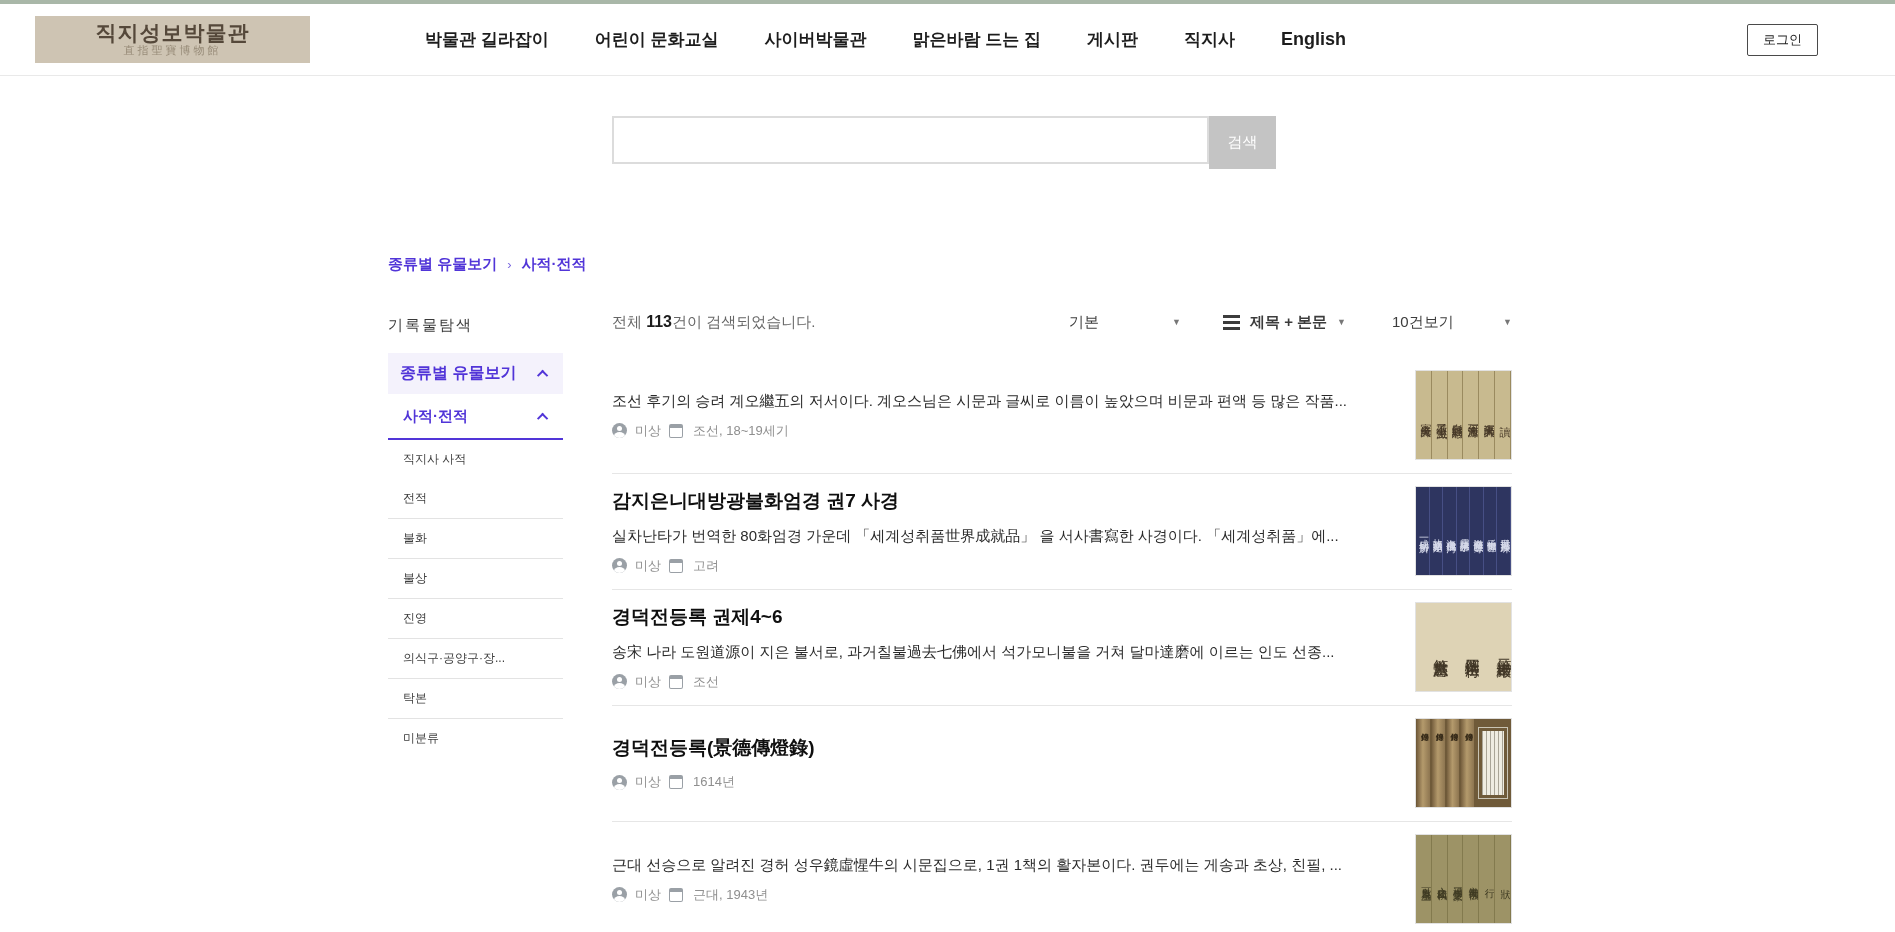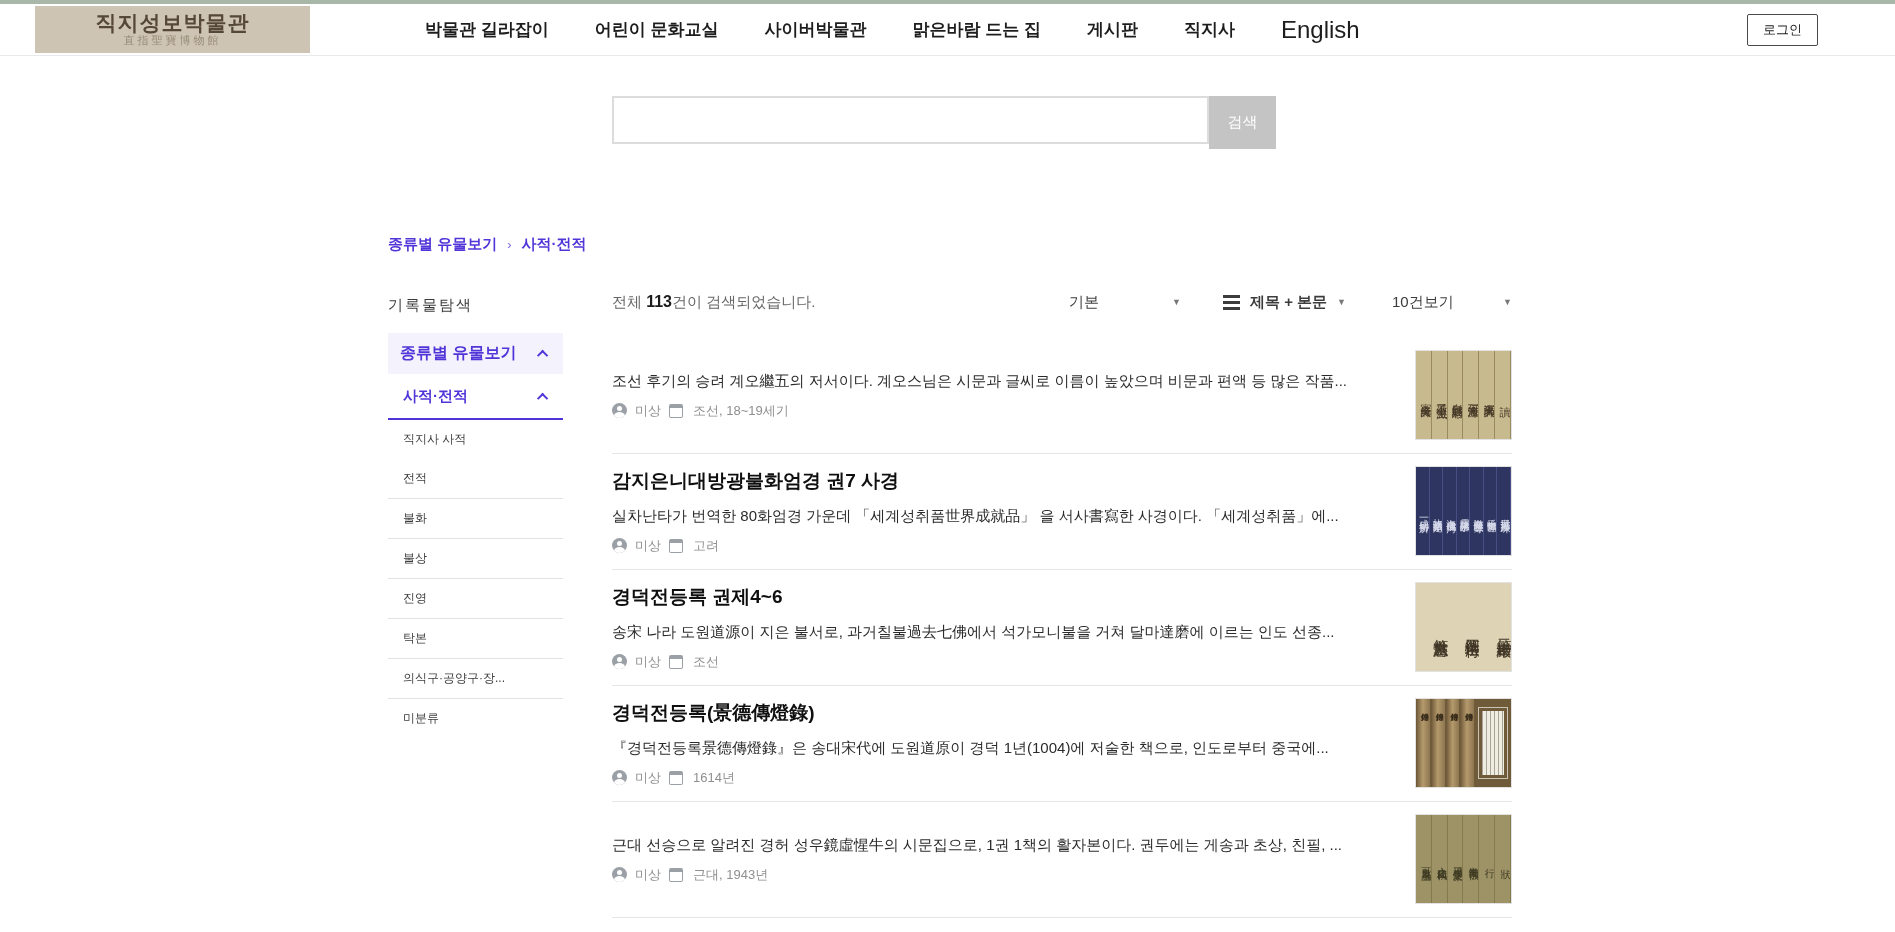--- a/index.html
+++ b/index.html
@@ -4,27 +4,27 @@
 <style>
   * { margin:0; padding:0; box-sizing:border-box; }
   html,body { background:#fff; }
   body { font-family:"Liberation Sans","DejaVu Sans",sans-serif; color:#222; }
   .page { width:1895px; height:932px; overflow:hidden; background:#fff; position:relative; }
 
   
   .topline { height:4px; background:#a9b7a8; }
 
   
-  .header { display:flex; align-items:center; height:52px; padding:0 77px 0 35px; border-bottom:1px solid #e9e9e9; background:#fff; }
+  .header { display:flex; align-items:center; height:72px; padding:0 77px 0 35px; border-bottom:1px solid #e9e9e9; background:#fff; }
   .logo { width:275px; height:47px; background:#cec4b3; display:flex; flex-direction:column; align-items:center; justify-content:center; cursor:pointer; }
   .logo-title { font-size:21px; font-weight:700; color:#55483a; letter-spacing:1px; line-height:1.05; }
   .logo-sub { font-size:11px; color:#988c79; letter-spacing:3px; line-height:1.1; }
   .nav { display:flex; align-items:center; gap:46px; margin-left:115px; white-space:nowrap; }
   .nav-item { font-size:17px; font-weight:600; color:#1d1d1d; cursor:pointer; }
-  .nav-item.en { font-weight:400; font-size:24px; }
+  .nav-item.en { font-weight:700; font-size:18px; }
   .login-btn { margin-left:auto; border:1px solid #4a4a4a; background:#fff; color:#222; font-size:13px; padding:6px 15px; border-radius:2px; cursor:pointer; font-family:inherit; }
 
   
   .search-row { display:flex; align-items:flex-start; margin:40px 0 0 612px; }
   .search-input { width:597px; height:48px; border:2px solid #dcdcdc; outline:none; font-size:16px; padding:0 12px; font-family:inherit; }
   .search-btn { width:67px; height:53px; background:#c4c4c4; color:#fff; border:none; font-size:15px; cursor:pointer; font-family:inherit; }
 
   
   .breadcrumb { margin:86px 0 0 388px; font-size:15px; font-weight:700; color:#5135d8; display:flex; align-items:center; gap:10px; }
   .crumb { cursor:pointer; }
@@ -124,22 +124,22 @@
       <div class="sb-active">
         <span>사적·전적</span>
         <span class="chev-up"></span>
       </div>
       <ul class="sb-list">
         <li class="sb-item">직지사 사적</li>
         <li class="sb-item b">전적</li>
         <li class="sb-item b">불화</li>
         <li class="sb-item b">불상</li>
         <li class="sb-item b">진영</li>
+        <li class="sb-item b">의식구·공양구·장...</li>
         <li class="sb-item b">탁본</li>
-        <li class="sb-item b">의식구·공양구·장...</li>
         <li class="sb-item">미분류</li>
       </ul>
     </aside>
 
     <main class="main">
       <div class="results-header">
         <div class="summary">
           <span>전체 </span><b>113</b><span>건이 검색되었습니다.</span>
         </div>
         <div class="controls">
@@ -221,21 +221,20 @@
           <div class="thumb" style="background: rgb(222, 211, 181);">
               <span class="tcol" style="color: rgb(63, 53, 37); font-size: 15px;">第六世慧懿</span>
               <span class="tcol" style="color: rgb(63, 53, 37); font-size: 15px;">第四世法特</span>
               <span class="tcol" style="color: rgb(63, 53, 37); font-size: 15px;">第二世繒巖</span>
             </div>
         </article>
 
         <article class="item">
           <div class="item-body">
             <h3 class="item-title">경덕전등록(景德傳燈錄)</h3>
-            <p class="item-desc">『경덕전등록景德傳燈錄』은 송대宋代에 도원道原이 경덕 1년(1004)에 저술한 책으로, 인도로부터 중국에...</p>
             <div class="item-meta">
               <span class="icon-person"></span>
               <span>미상</span>
               <span class="icon-cal"></span>
               <span class="meta-date">1614년</span>
             </div>
           </div>
           <div class="thumb" style="background: rgb(111, 90, 57);">
               <div class="spine">
                 <span>傳燈錄</span>

